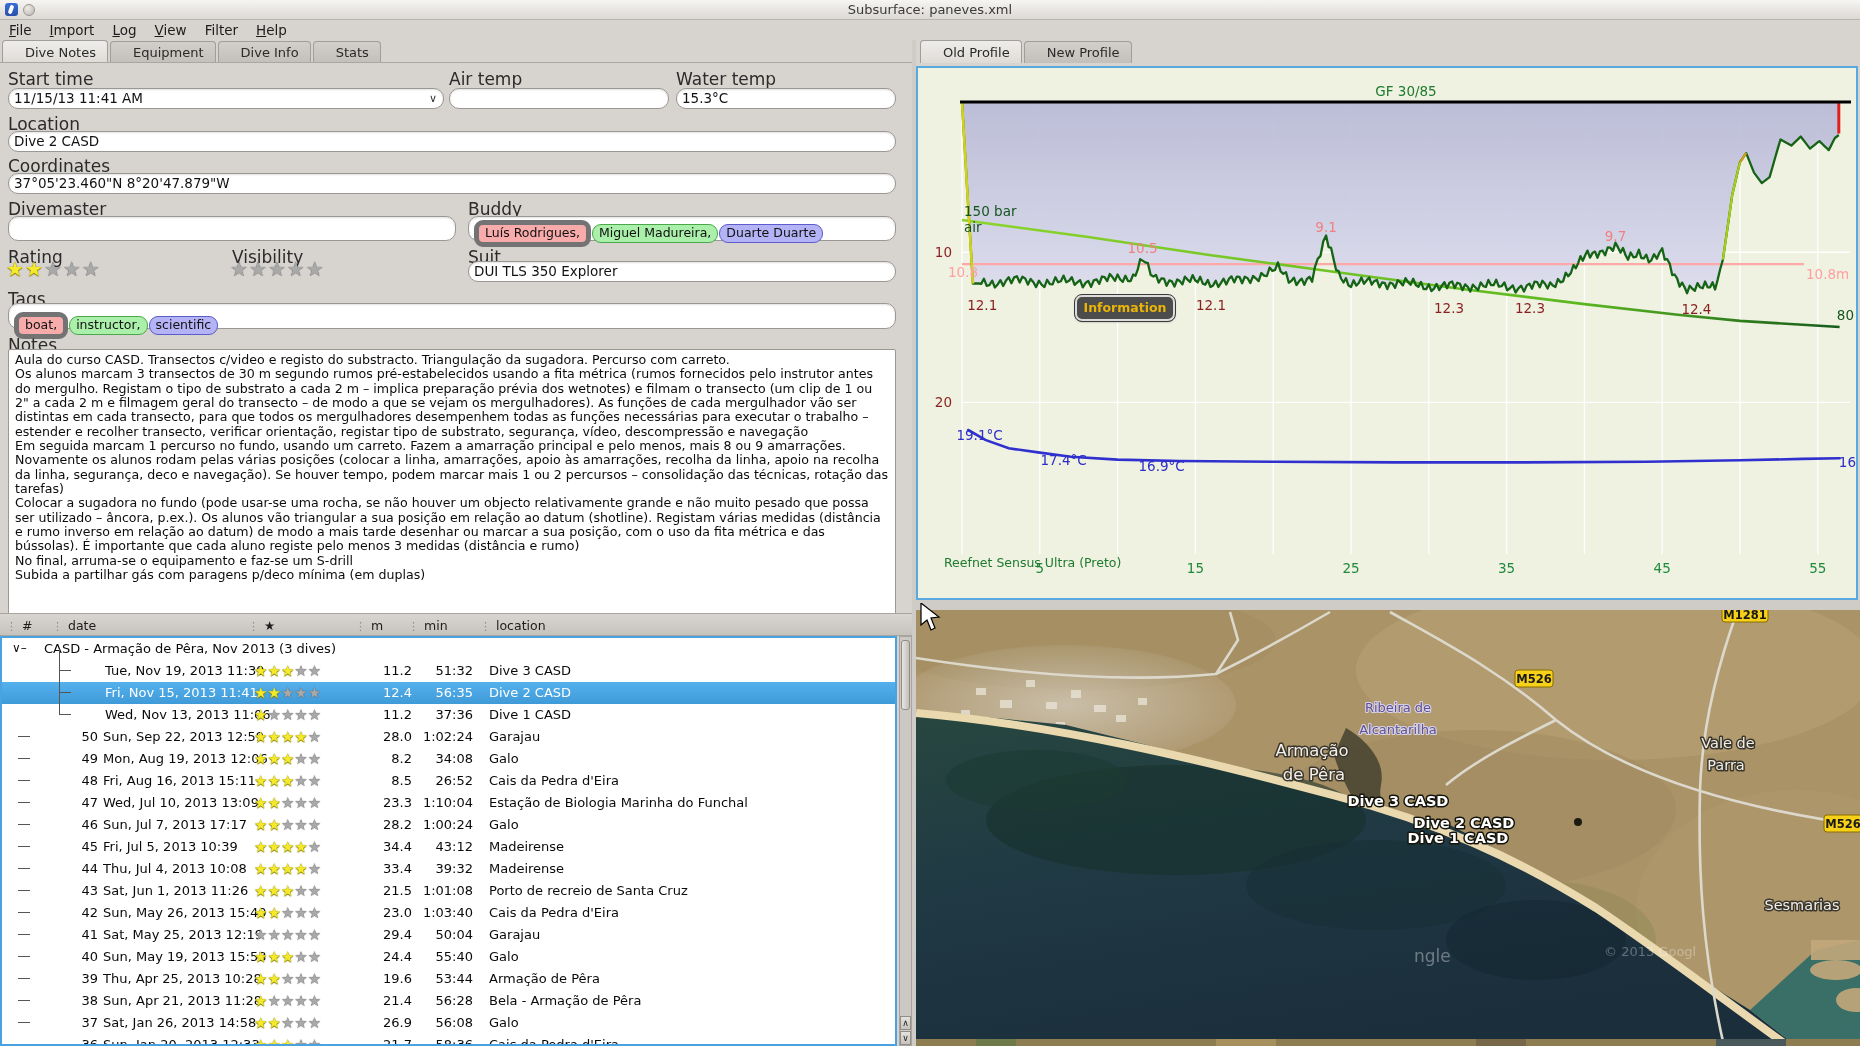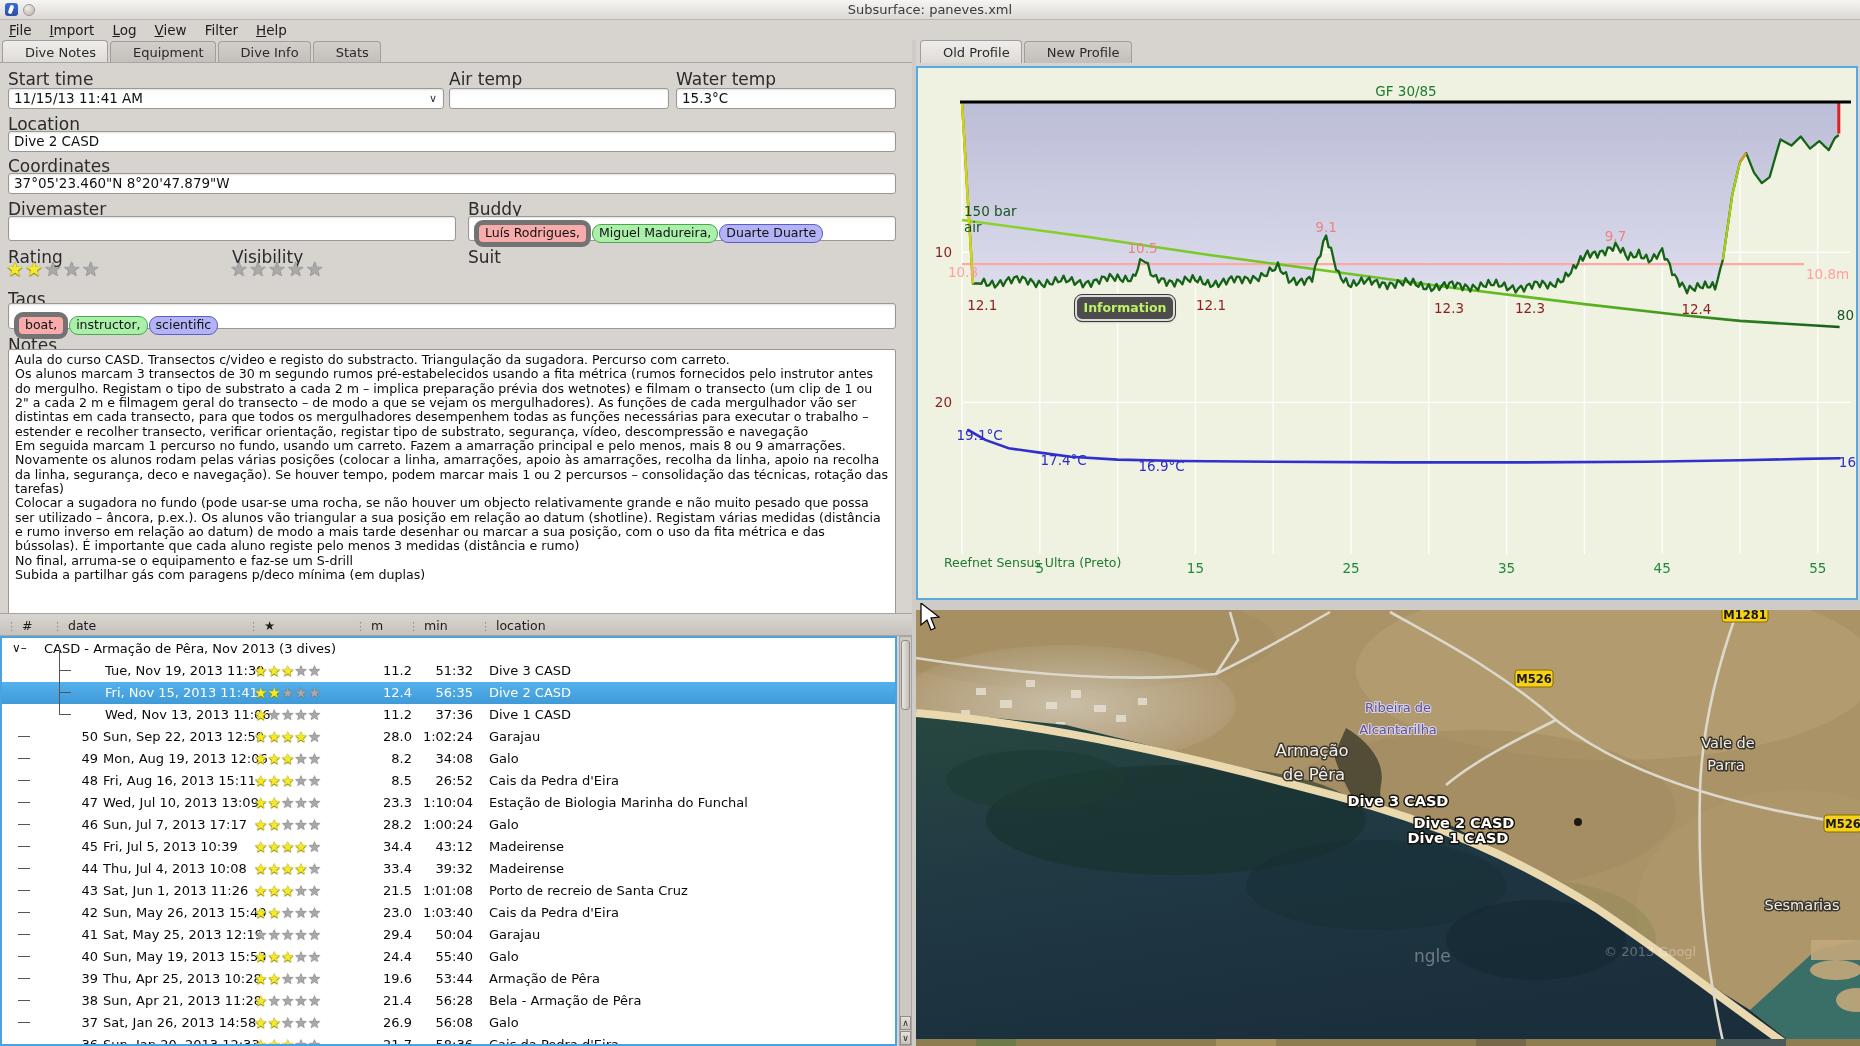--- a/index.html
+++ b/index.html
@@ -27,21 +27,21 @@
   
   .tabbar { position:absolute; height:23px; }
   .tab { display:inline-block; height:22px; padding:3px 11px 0 22px; font-size:13px; color:#2a2a2a;
     background:linear-gradient(#d2cec9,#c3bfba); border:1px solid #a19d98; border-bottom:none;
     border-radius:4px 4px 0 0; margin-right:2px; vertical-align:bottom; }
   .tab.active { background:linear-gradient(#efedeb,#dedbd7); height:23px; padding-top:4px; }
 
   
   .leftpanel { position:absolute; left:0; top:62px; width:912px; height:550px; background:#d7d3cf; border-top:1px solid #aaa6a2; }
   .flabel { position:absolute; font-size:17px; color:#2b2b2b; }
-  .field { position:absolute; background:#fff; border:1px solid #9b9792; border-radius:3px;
+  .field { position:absolute; background:#fff; border:1px solid #9b9792; border-radius:10px;
     font-size:13.5px; color:#111; padding:1px 5px 0 5px; height:21px; box-shadow:inset 0 1px 2px rgba(0,0,0,.12); }
   .combo-arrow { position:absolute; right:6px; top:3px; font-size:11px; color:#333; }
   .pill { display:inline-block; font-size:12.5px; color:#111; border-radius:9px; padding:0px 6px 1px 6px; margin-right:1px; line-height:16px; }
   .pill.red { background:#f7abab; border:5px solid #737373; }
   .pill.green { background:#aaf0aa; border:1px solid #4aa84a; }
   .pill.blue { background:#b3b3f5; border:1px solid #5c5ccc; }
   .stars-lg { position:absolute; font-size:20px; letter-spacing:1px; }
   .star-on { color:#f4ea2a; text-shadow:0 0 1px #6a6200, 0 1px 1px #8a8200; }
   .star-off { color:#a9a9a9; text-shadow:0 0 1px #333; }
   .notesbox { position:absolute; left:8px; top:346px; width:888px; height:262px; background:#fff;
@@ -72,21 +72,21 @@
   .vscroll { position:absolute; left:899px; top:636px; width:13px; height:410px; background:#ccc8c4; border:1px solid #a8a4a0; }
   .vscroll .thumb { position:absolute; left:1px; top:3px; width:9px; height:70px; background:linear-gradient(90deg,#e8e5e2,#c2bfbb); border:1px solid #918d89; border-radius:3px; }
   .vscroll .btn { position:absolute; left:0px; width:11px; height:14px; background:linear-gradient(#e6e3df,#c6c2be);
     border:1px solid #918d89; font-size:9px; text-align:center; color:#222; line-height:13px; }
 
   
   .splitterv { position:absolute; left:912px; top:40px; width:4px; height:1006px; background:#cfcbc7; }
   .profilebox { position:absolute; left:916px; top:66px; width:942px; height:534px;
     border:2px solid #58a9e0; background:#eff1e1; }
   .infobtn { position:absolute; left:157px; top:227px; width:100px; height:26px; background:#4c4c4c;
-    border:2px solid #dcdcdc; outline:1px solid #3a3a3a; border-radius:7px; color:#bef264; font-weight:bold;
+    border:2px solid #dcdcdc; outline:1px solid #3a3a3a; border-radius:7px; color:#eab308; font-weight:bold;
     font-size:12.5px; text-align:center; line-height:21px; box-shadow:0 1px 2px rgba(0,0,0,.4); }
   .splitterh { position:absolute; left:916px; top:600px; width:944px; height:10px; background:#cfcbc7; }
   .mapbox { position:absolute; left:916px; top:610px; width:944px; height:436px; overflow:hidden; background:#ab9368; }
 
   .scalebar { position:absolute; left:9px; top:398px; width:516px; height:34px; background:#d2d2d2;
     border:1px solid #555; font-size:11.5px; color:#000; }
   .scalebar .z { position:absolute; left:5px; top:2px; }
   .scalebar .mid { position:absolute; left:0; right:0; top:2px; text-align:center; }
   .scalebar .e { position:absolute; right:6px; top:2px; }
   .sb-track { position:absolute; left:5px; top:18px; width:504px; height:9px; border:1px solid #000; background:#fff; }
@@ -131,20 +131,21 @@
     <div class="flabel" style="left:8px; top:136px;">Divemaster</div>
     <div class="flabel" style="left:468px; top:136px;">Buddy</div>
     <div class="field" style="left:8px; top:153px; width:448px; height:25px;"><span></span></div>
     <div class="field" style="left:468px; top:153px; width:428px; height:25px; padding-top:3px;"><span id="buddy-pills"><span class="pill red">Luís Rodrigues,</span><span class="pill green">Miguel Madureira,</span><span class="pill blue">Duarte Duarte</span></span></div>
 
     <div class="flabel" style="left:8px; top:184px;">Rating</div>
     <div class="flabel" style="left:232px; top:184px;">Visibility</div>
     <div class="flabel" style="left:468px; top:184px;">Suit</div>
     <div class="stars-lg" id="rating-stars" style="left:6px; top:194px;"><span class="star-on">★</span><span class="star-on">★</span><span class="star-off">★</span><span class="star-off">★</span><span class="star-off">★</span></div>
     <div class="stars-lg" id="visibility-stars" style="left:230px; top:194px;"><span class="star-off">★</span><span class="star-off">★</span><span class="star-off">★</span><span class="star-off">★</span><span class="star-off">★</span></div>
+    <div class="field" style="left:468px; top:198px; width:428px;"><span>DUI TLS 350 Explorer</span></div>
 
     <div class="flabel" style="left:8px; top:226px;">Tags</div>
     <div class="field" style="left:8px; top:240px; width:888px; height:26px; padding-top:8px;"><span id="tag-pills"><span class="pill red">boat,</span><span class="pill green">instructor,</span><span class="pill blue">scientific</span></span></div>
 
     <div class="flabel" style="left:8px; top:272px;">Notes</div>
     <div class="notesbox" id="notes-box" style="top:286px; height:322px;">Aula do curso CASD. Transectos c/video e registo do substracto. Triangulação da sugadora. Percurso com carreto.
 Os alunos marcam 3 transectos de 30 m segundo rumos pré-estabelecidos usando a fita métrica (rumos fornecidos pelo instrutor antes do mergulho. Registam o tipo de substrato a cada 2 m – implica preparação prévia dos wetnotes) e filmam o transecto (um clip de 1 ou 2" a cada 2 m e filmagem geral do transecto – de modo a que se vejam os mergulhadores). As funções de cada mergulhador vão ser distintas em cada transecto, para que todos os mergulhadores desempenhem todas as funções necessárias para executar o trabalho – estender e recolher transecto, verificar orientação, registar tipo de substrato, segurança, vídeo, descompressão e navegação
 Em seguida marcam 1 percurso no fundo, usando um carreto. Fazem a amarração principal e pelo menos, mais 8 ou 9 amarrações. Novamente os alunos rodam pelas várias posições (colocar a linha, amarrações, apoio às amarrações, recolha da linha, apoio na recolha da linha, segurança, deco e navegação). Se houver tempo, podem marcar mais 1 ou 2 percursos – consolidação das técnicas, rotação das tarefas)
 Colocar a sugadora no fundo (pode usar-se uma rocha, se não houver um objecto relativamente grande e não muito pesado que possa ser utilizado – âncora, p.ex.). Os alunos vão triangular a sua posição em relação ao datum (shotline). Registam várias medidas (distância e rumo inverso em relação ao datum) de modo a mais tarde desenhar ou marcar a sua posição, com o uso da fita métrica e das bússolas). É importante que cada aluno registe pelo menos 3 medidas (distância e rumo)
 No final, arruma-se o equipamento e faz-se um S-drill

